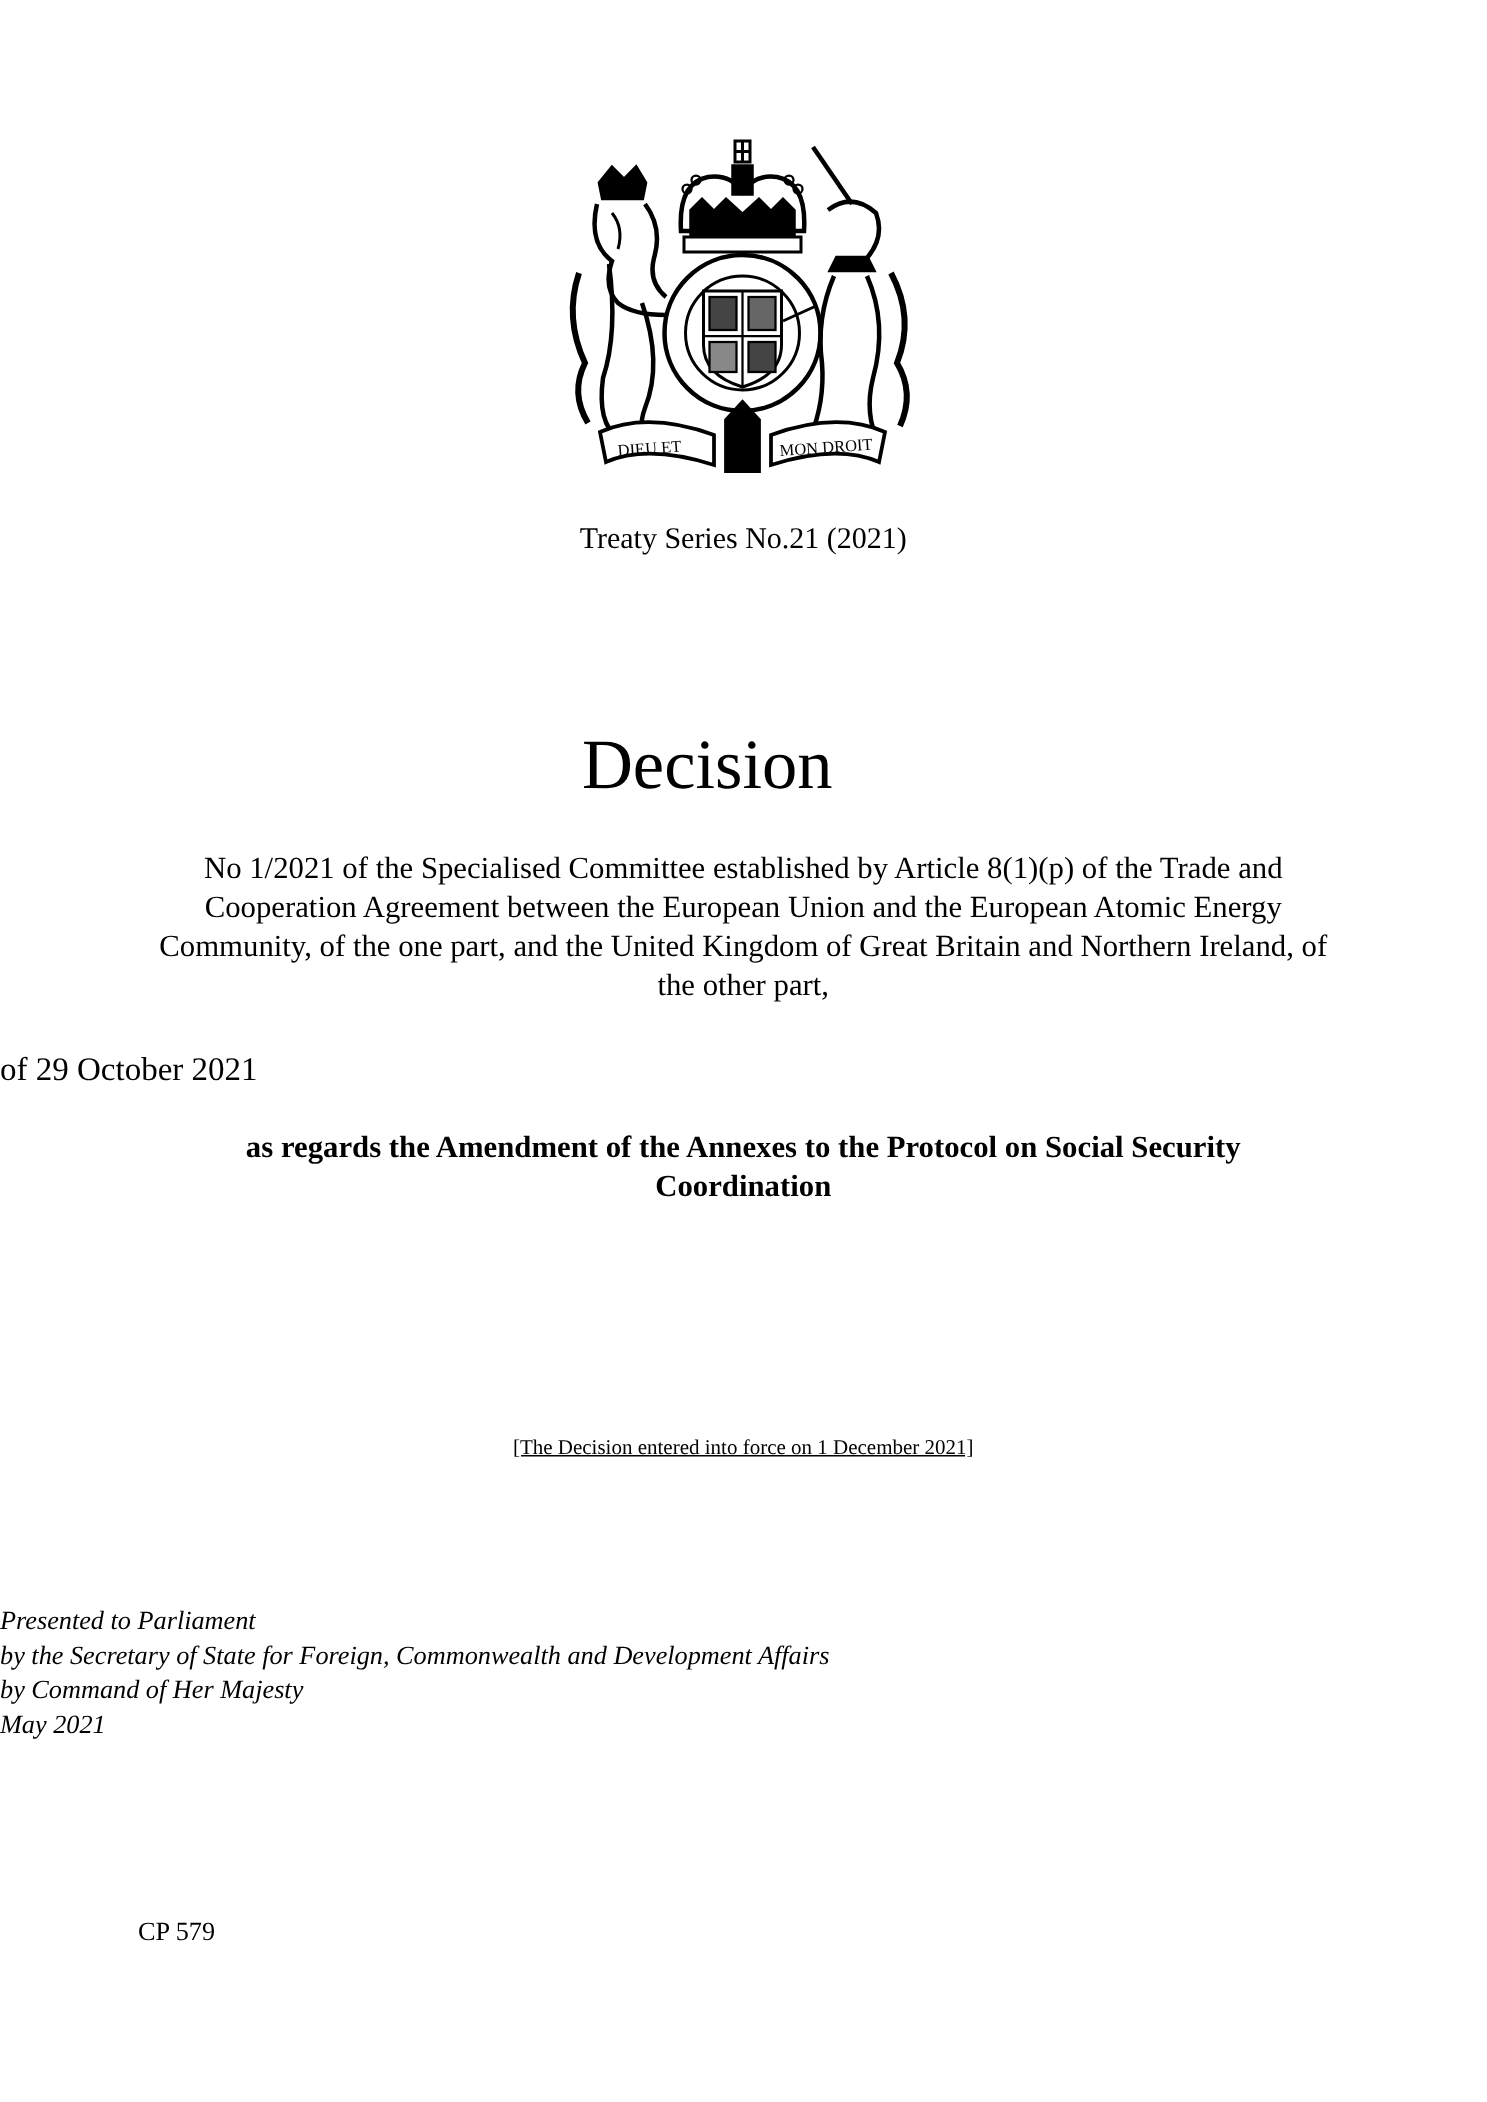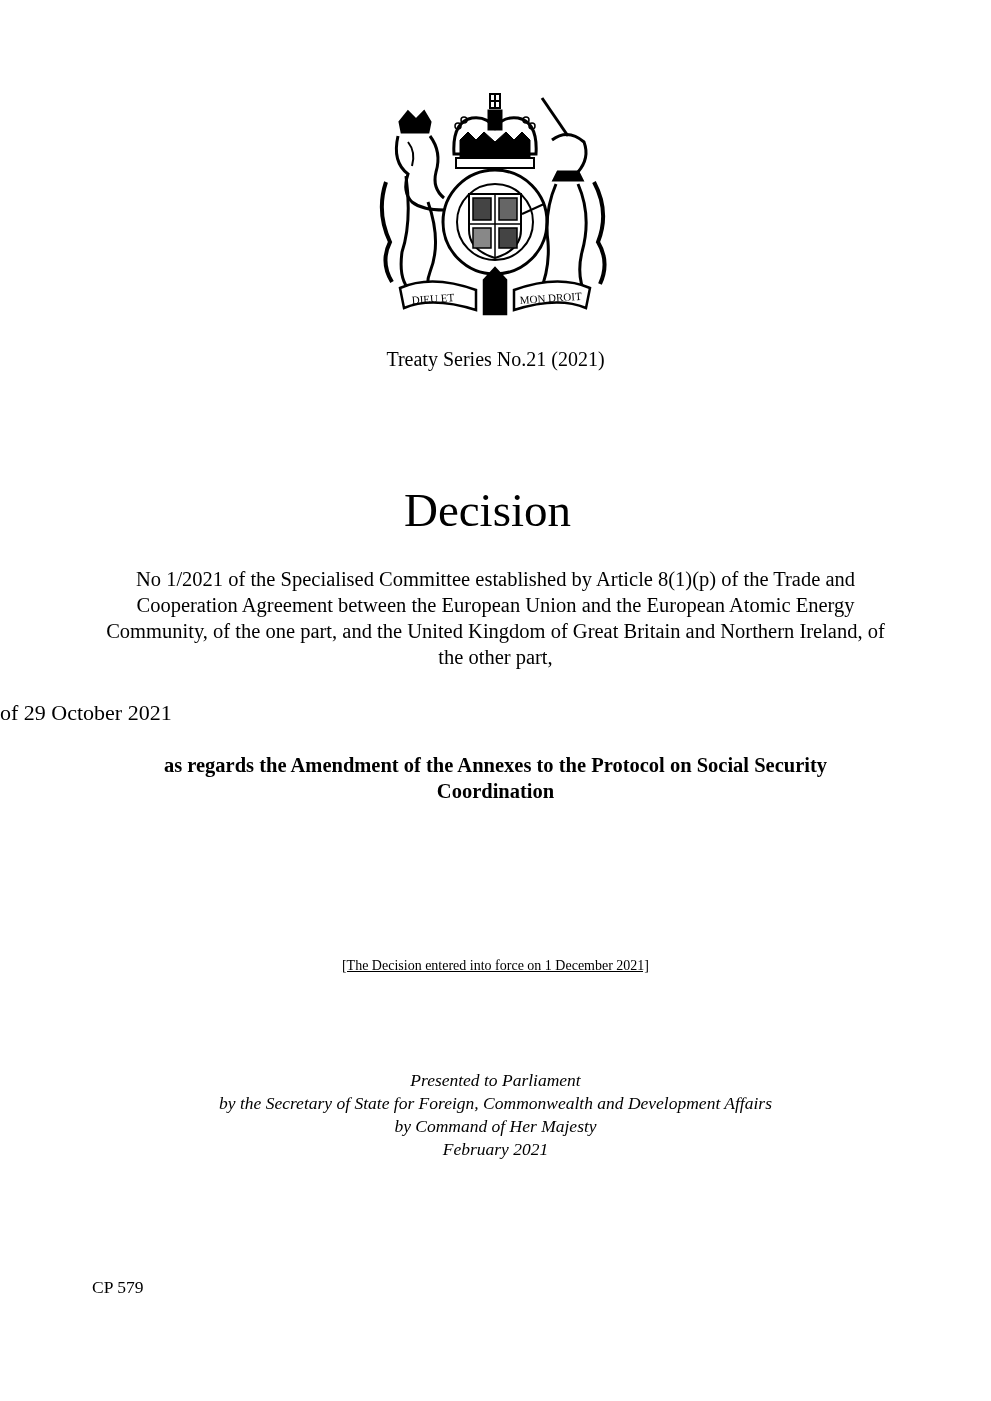--- a/index.html
+++ b/index.html
@@ -39,21 +39,20 @@
       line-height: 24px;
     }
     .title {
       position: absolute;
       left: 0;
       width: 943px;
       top: 482px;
       text-align: center;
       font-size: 47px;
       line-height: 56px;
-      padding-left: 16px;
     }
     .subtitle {
       position: absolute;
       left: 95px;
       width: 801px;
       top: 566px;
       text-align: center;
       font-size: 20.5px;
       line-height: 26px;
     }
@@ -83,21 +82,20 @@
       text-align: center;
       font-size: 14px;
       line-height: 18px;
       text-decoration: underline;
     }
     .presented {
       position: absolute;
       left: 0;
       width: 991px;
       top: 1069px;
-      text-align: center;
       font-size: 17.5px;
       line-height: 23px;
       font-style: italic;
     }
     .presented div { white-space: nowrap; }
     .cp {
       position: absolute;
       left: 92px;
       top: 1276px;
       font-size: 17.5px;
@@ -178,18 +176,18 @@
   <div class="date">of 29 October 2021</div>
 
   <div class="regards">as regards the Amendment of the Annexes to the Protocol on Social Security Coordination</div>
 
   <div class="entry">[The Decision entered into force on 1 December 2021]</div>
 
   <div class="presented">
     <div>Presented to Parliament</div>
     <div>by the Secretary of State for Foreign, Commonwealth and Development Affairs</div>
     <div>by Command of Her Majesty</div>
-    <div>February 2021</div>
+    <div>May 2021</div>
   </div>
 
   <div class="cp">CP 579</div>
 
 </div>
 
 </body></html>

